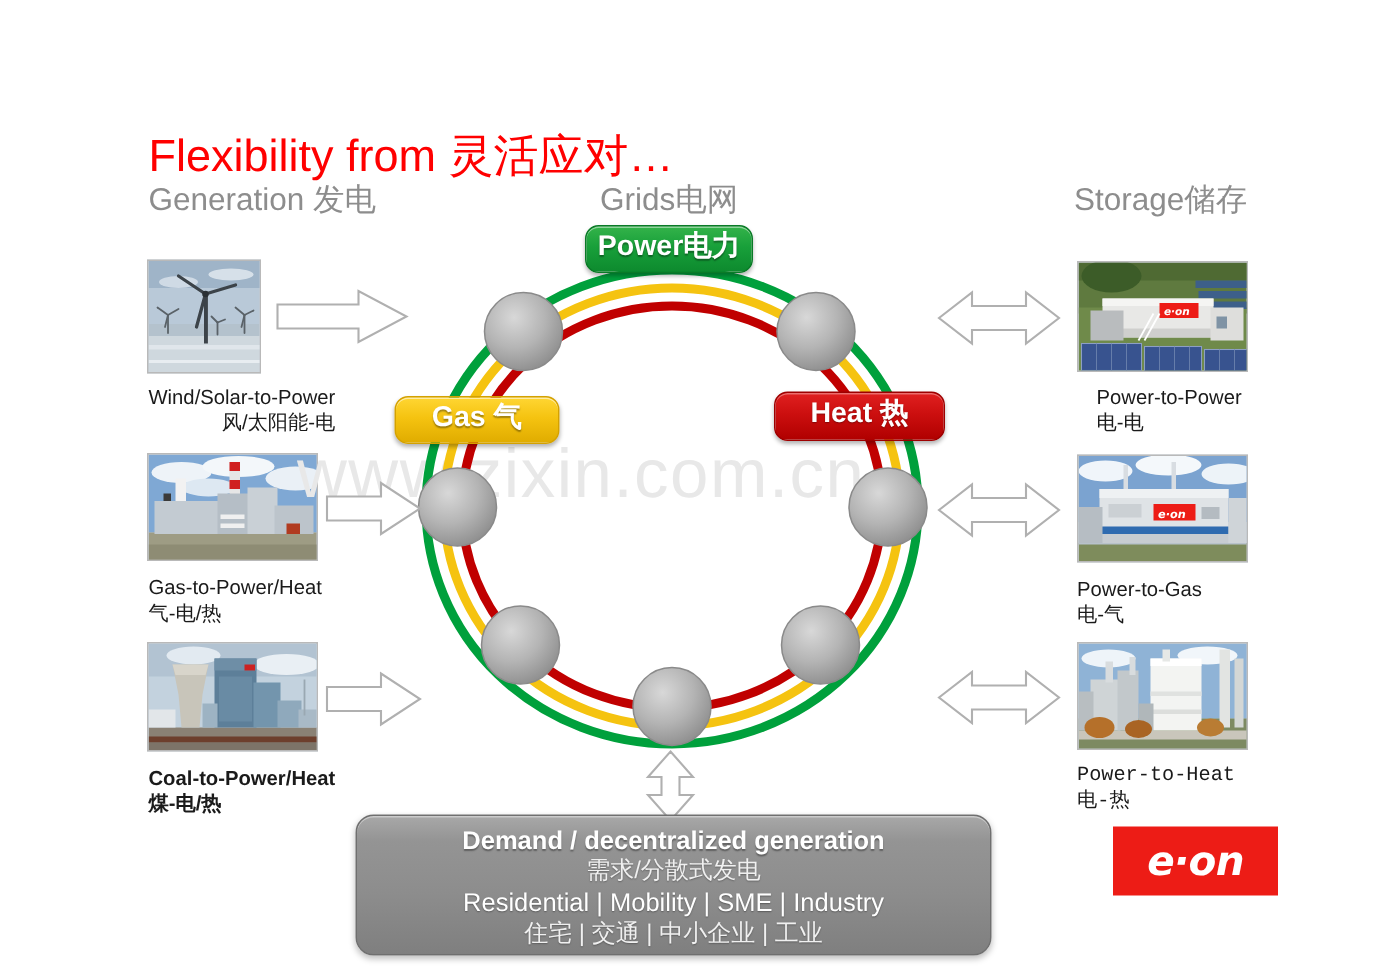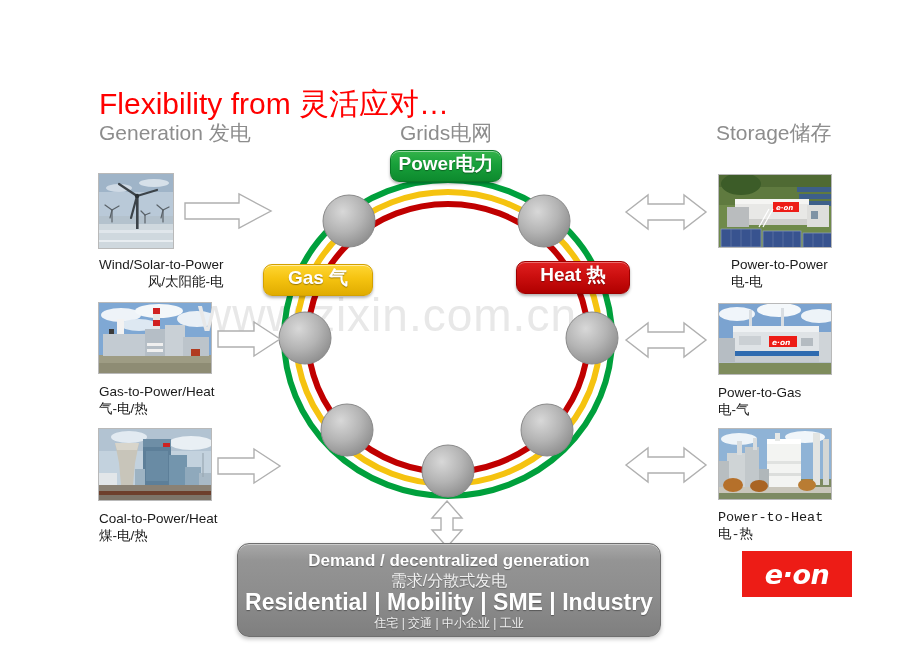--- a/index.html
+++ b/index.html
@@ -139,26 +139,26 @@
   }
   .demand-box .l1 {
     color: #ffffff; font-weight: bold; font-size: 17px; line-height: 21px;
     text-shadow: 0 1px 1px rgba(0,0,0,.35);
   }
   .demand-box .l2 {
     color: #f0f0f0; font-size: 16px; line-height: 20px;
     text-shadow: 0 1px 1px rgba(0,0,0,.3);
   }
   .demand-box .l3 {
-    color: #ffffff; font-weight: bold; font-size: 23px; line-height: 22px;
+    color: #ffffff; font-weight: normal; font-size: 17px; line-height: 22px;
     text-shadow: 0 1px 1px rgba(0,0,0,.35);
     text-align: center;
   }
   .demand-box .l4 {
-    color: #f0f0f0; font-size: 12px; line-height: 20px;
+    color: #f0f0f0; font-size: 16px; line-height: 20px;
     text-shadow: 0 1px 1px rgba(0,0,0,.3);
   }
 
   
   .eon-logo {
     position: absolute;
     left: 742px;
     top: 551px;
     width: 110px;
     height: 46px;
@@ -331,21 +331,21 @@
       <rect x="0" y="44" width="18" height="12" fill="#e2e6e9"></rect>
       <rect x="100" y="44" width="14" height="12" fill="#a9bac7"></rect>
       <line x1="104" y1="24" x2="104" y2="48" stroke="#9aa8b2" stroke-width="1.2"></line>
     </svg>
   </div>
   <div class="arrow" style="left:216px; top:447px;">
     <svg width="66" height="38" viewBox="0 0 66 38">
       <polygon points="2,11 38,11 38,2 64,19 38,36 38,27 2,27" fill="#ffffff" stroke="#b0b0b0" stroke-width="1.4"></polygon>
     </svg>
   </div>
-  <div class="caption" style="left:99px; top:510px;">
+  <div class="caption" style="left:99px; top:510px;font-weight:bold;">
     <span>Coal-to-Power/Heat</span>
     <span class="cn">煤-电/热</span>
   </div>
 
   <div class="arrow" style="left:624px; top:192px;">
     <svg width="84" height="40" viewBox="0 0 84 40">
       <polygon points="2,20 24,3 24,12 60,12 60,3 82,20 60,37 60,28 24,28 24,37" fill="#ffffff" stroke="#b0b0b0" stroke-width="1.4"></polygon>
     </svg>
   </div>
   <div class="thumb" style="left:718px; top:174px; width:114px; height:74px;">

